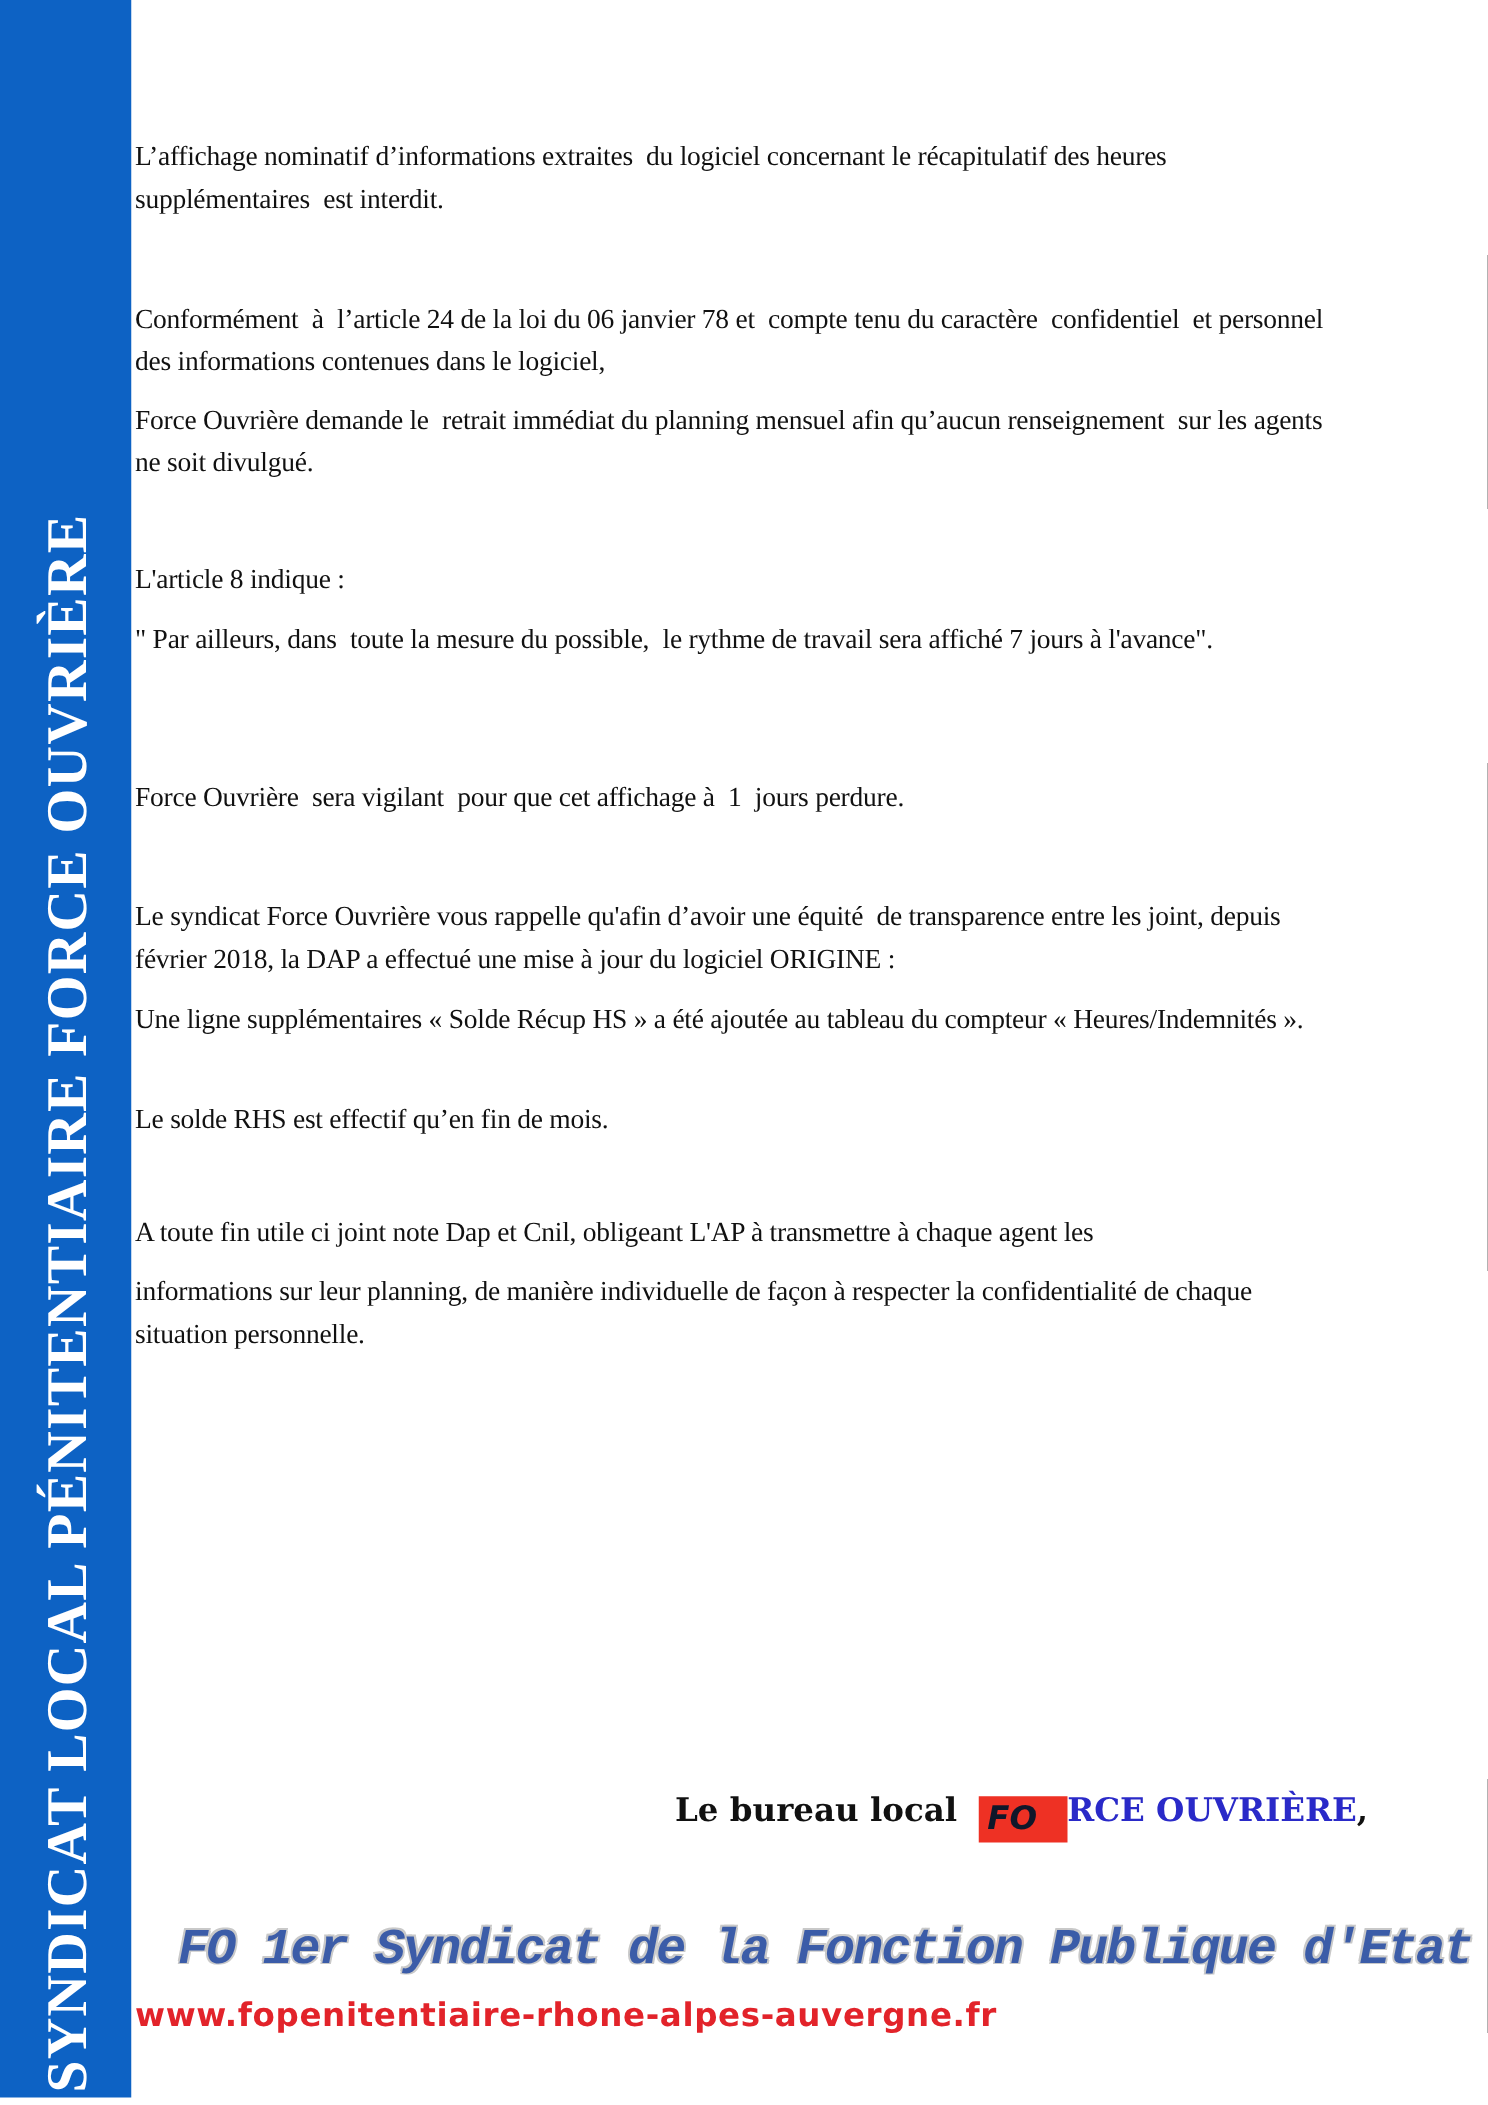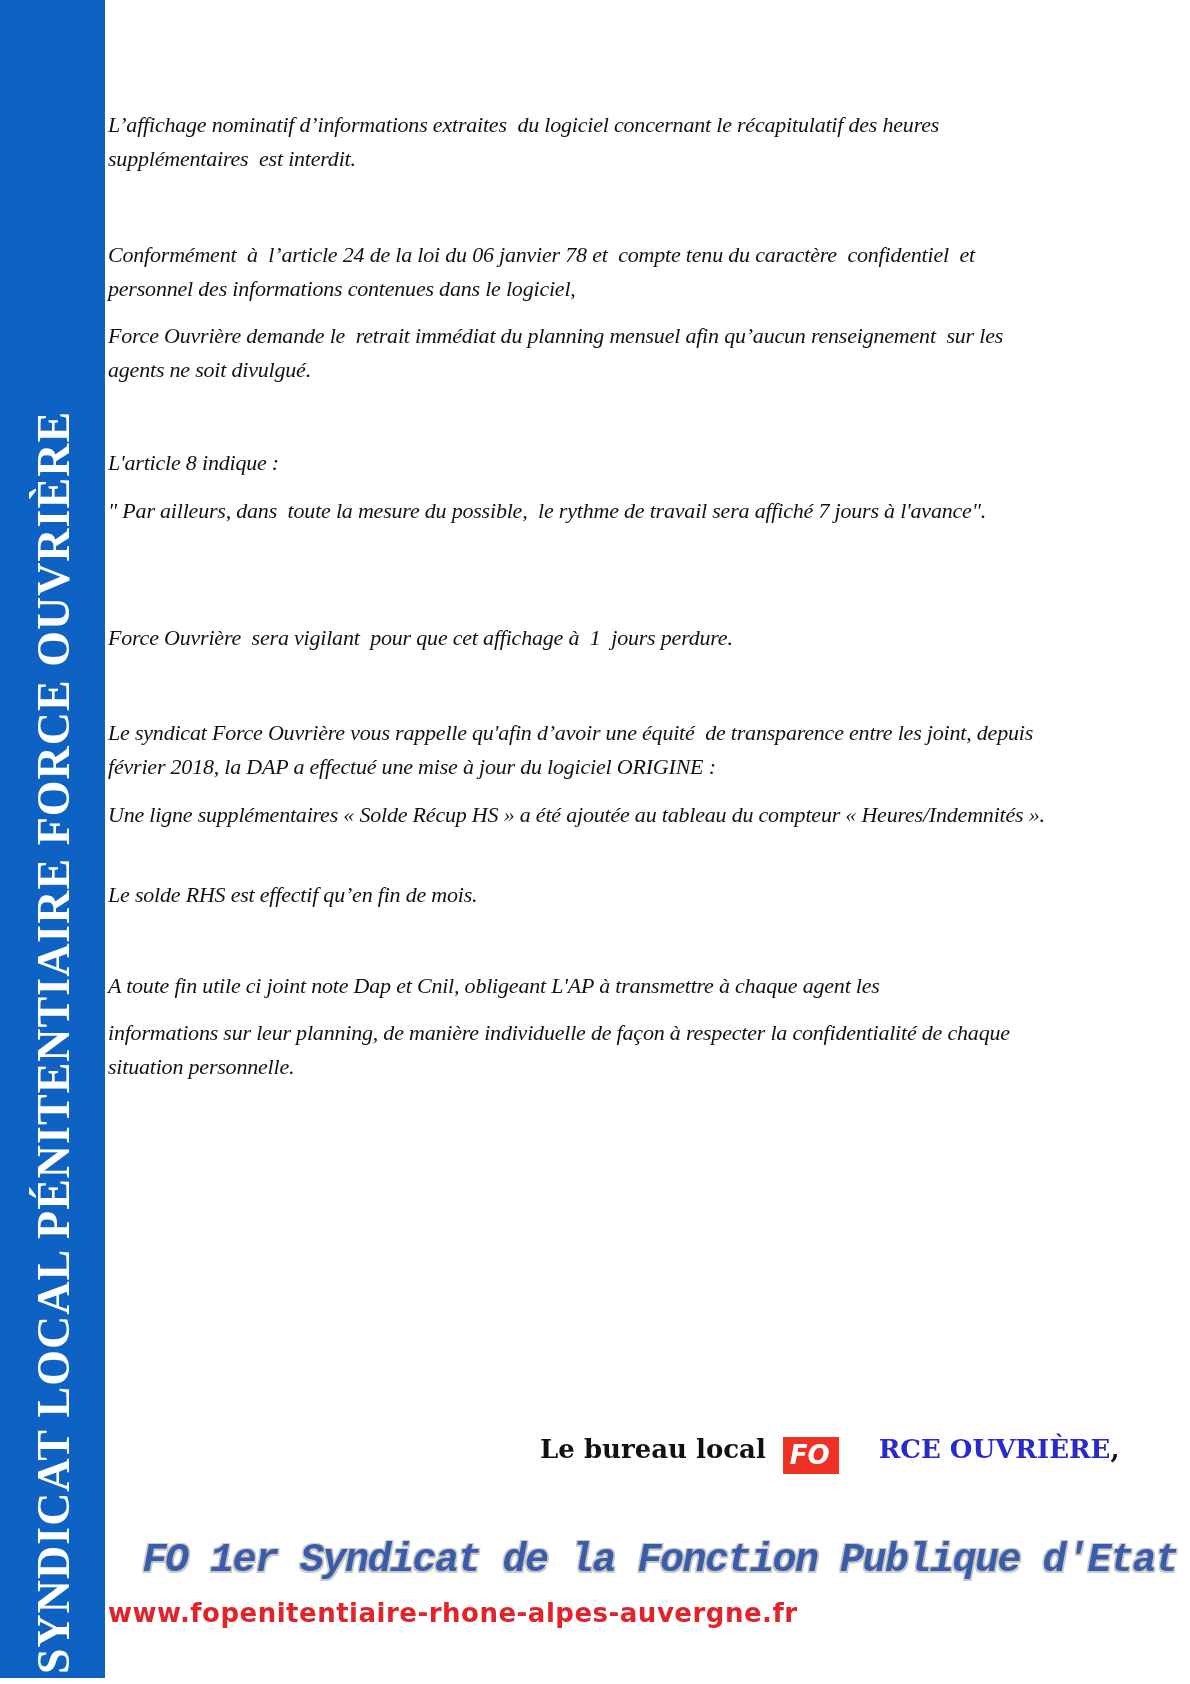--- a/index.html
+++ b/index.html
@@ -32,50 +32,49 @@
   
   .body-text{position:absolute;left:108px;top:0;width:952px;}
   .para{
     position:absolute;left:0;margin:0;width:952px;
     font-family:"Liberation Serif", serif;
     font-size:22px;
     line-height:34px;
     letter-spacing:-0.2px;
     color:#111111;
     white-space:pre-wrap;
-    font-style:italic;
   }
   .p0{top:108px}.p1{top:238px}.p2{top:319px}.p3{top:446px}
   .p4{top:494px}.p5{top:621px}.p6{top:716px}.p7{top:798px}
   .p8{top:878px}.p9{top:969px}.p10{top:1016px}
   
   .signature{
     position:absolute;left:540px;top:1370px;
     font-family:"DejaVu Serif", serif;
     font-weight:bold;
     font-size:26px;
     color:#111111;
     white-space:pre;
   }
   .sig-line1{height:38px;line-height:38px;}
   .sig-line2{height:34px;line-height:32px;}
   .fo-badge{
     display:inline-block;
     background:var(--fo-red,#ee3124);
-    color:#ffffff;
+    color:#0f172a;
     font-family:"DejaVu Sans", sans-serif;
     font-style:italic;
     font-weight:bold;
     font-size:26px;
     line-height:30px;
-    padding:3px 9px 4px 7px;
+    padding:3px 24px 4px 7px;
     margin-left:8px;
     vertical-align:-6px;
   }
-  .sig-blue{color:var(--fo-blue,#2a2ac8);margin-left:40px;}
+  .sig-blue{color:var(--fo-blue,#2a2ac8);}
   
   .slogan{
     position:absolute;left:130px;top:1538px;width:1060px;
     text-align:center;
     font-family:Liberation Mono, monospace;
     font-style:italic;
     font-weight:bold;
     font-size:40px;
     letter-spacing:-1.5px;
     color:var(--slogan-blue,#3b5ca8);

